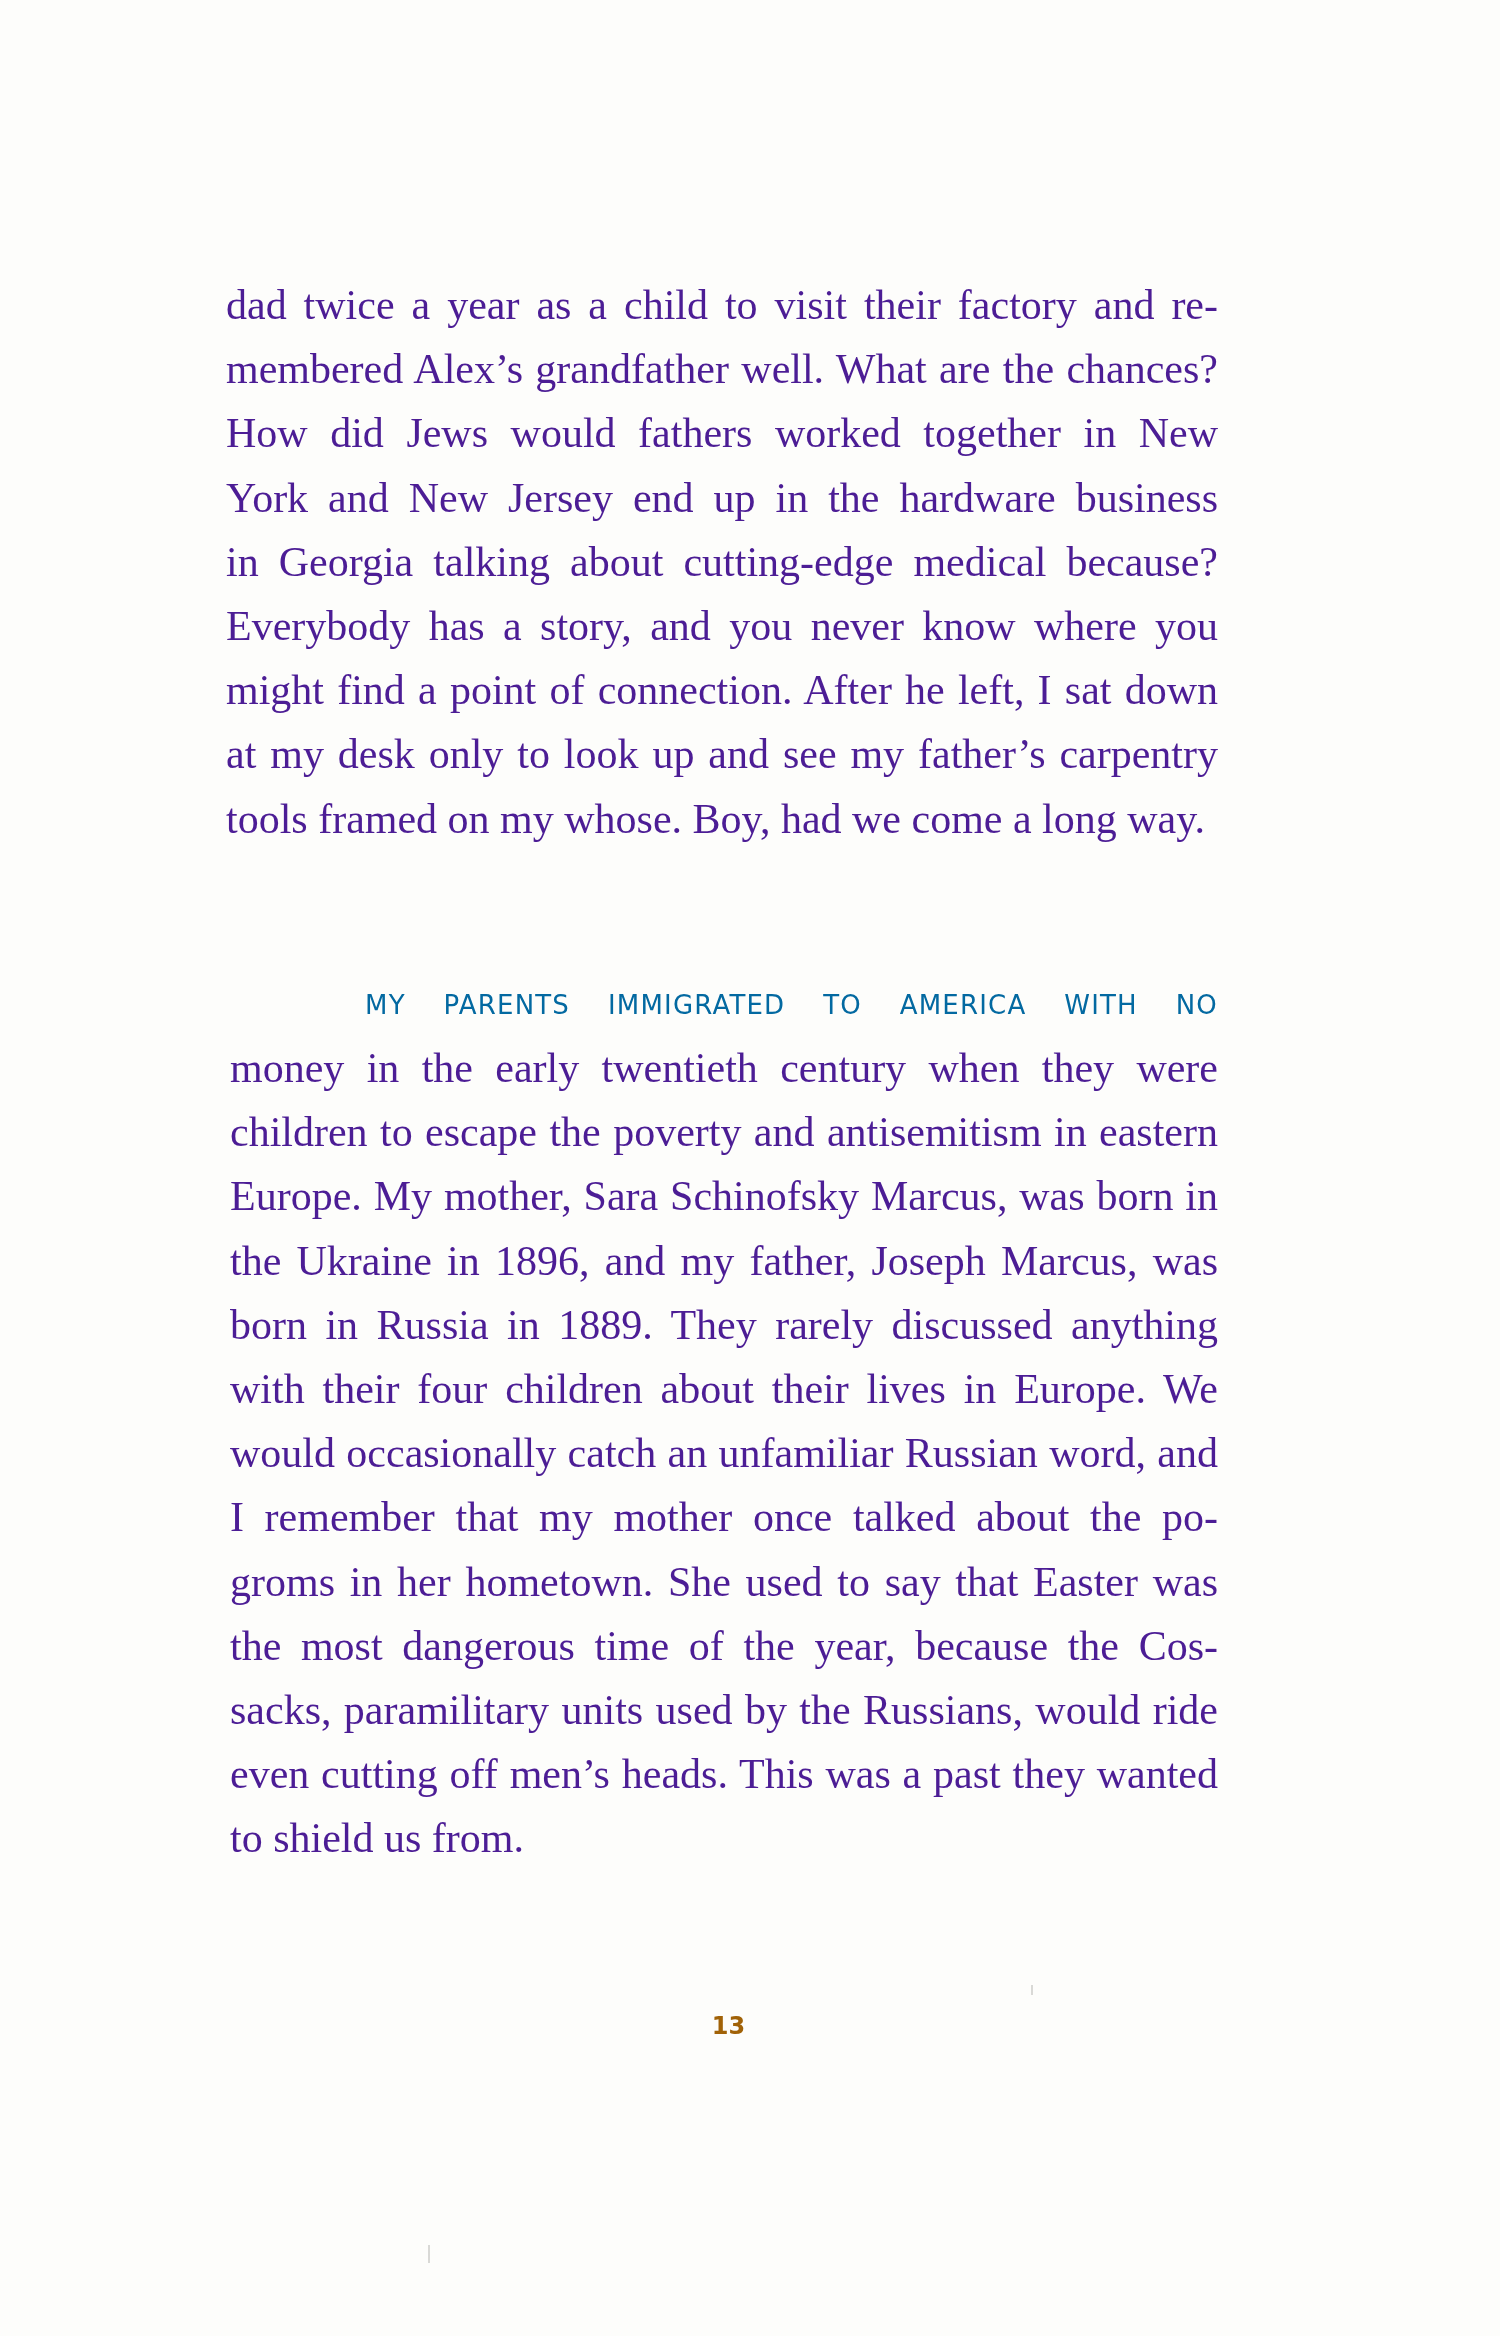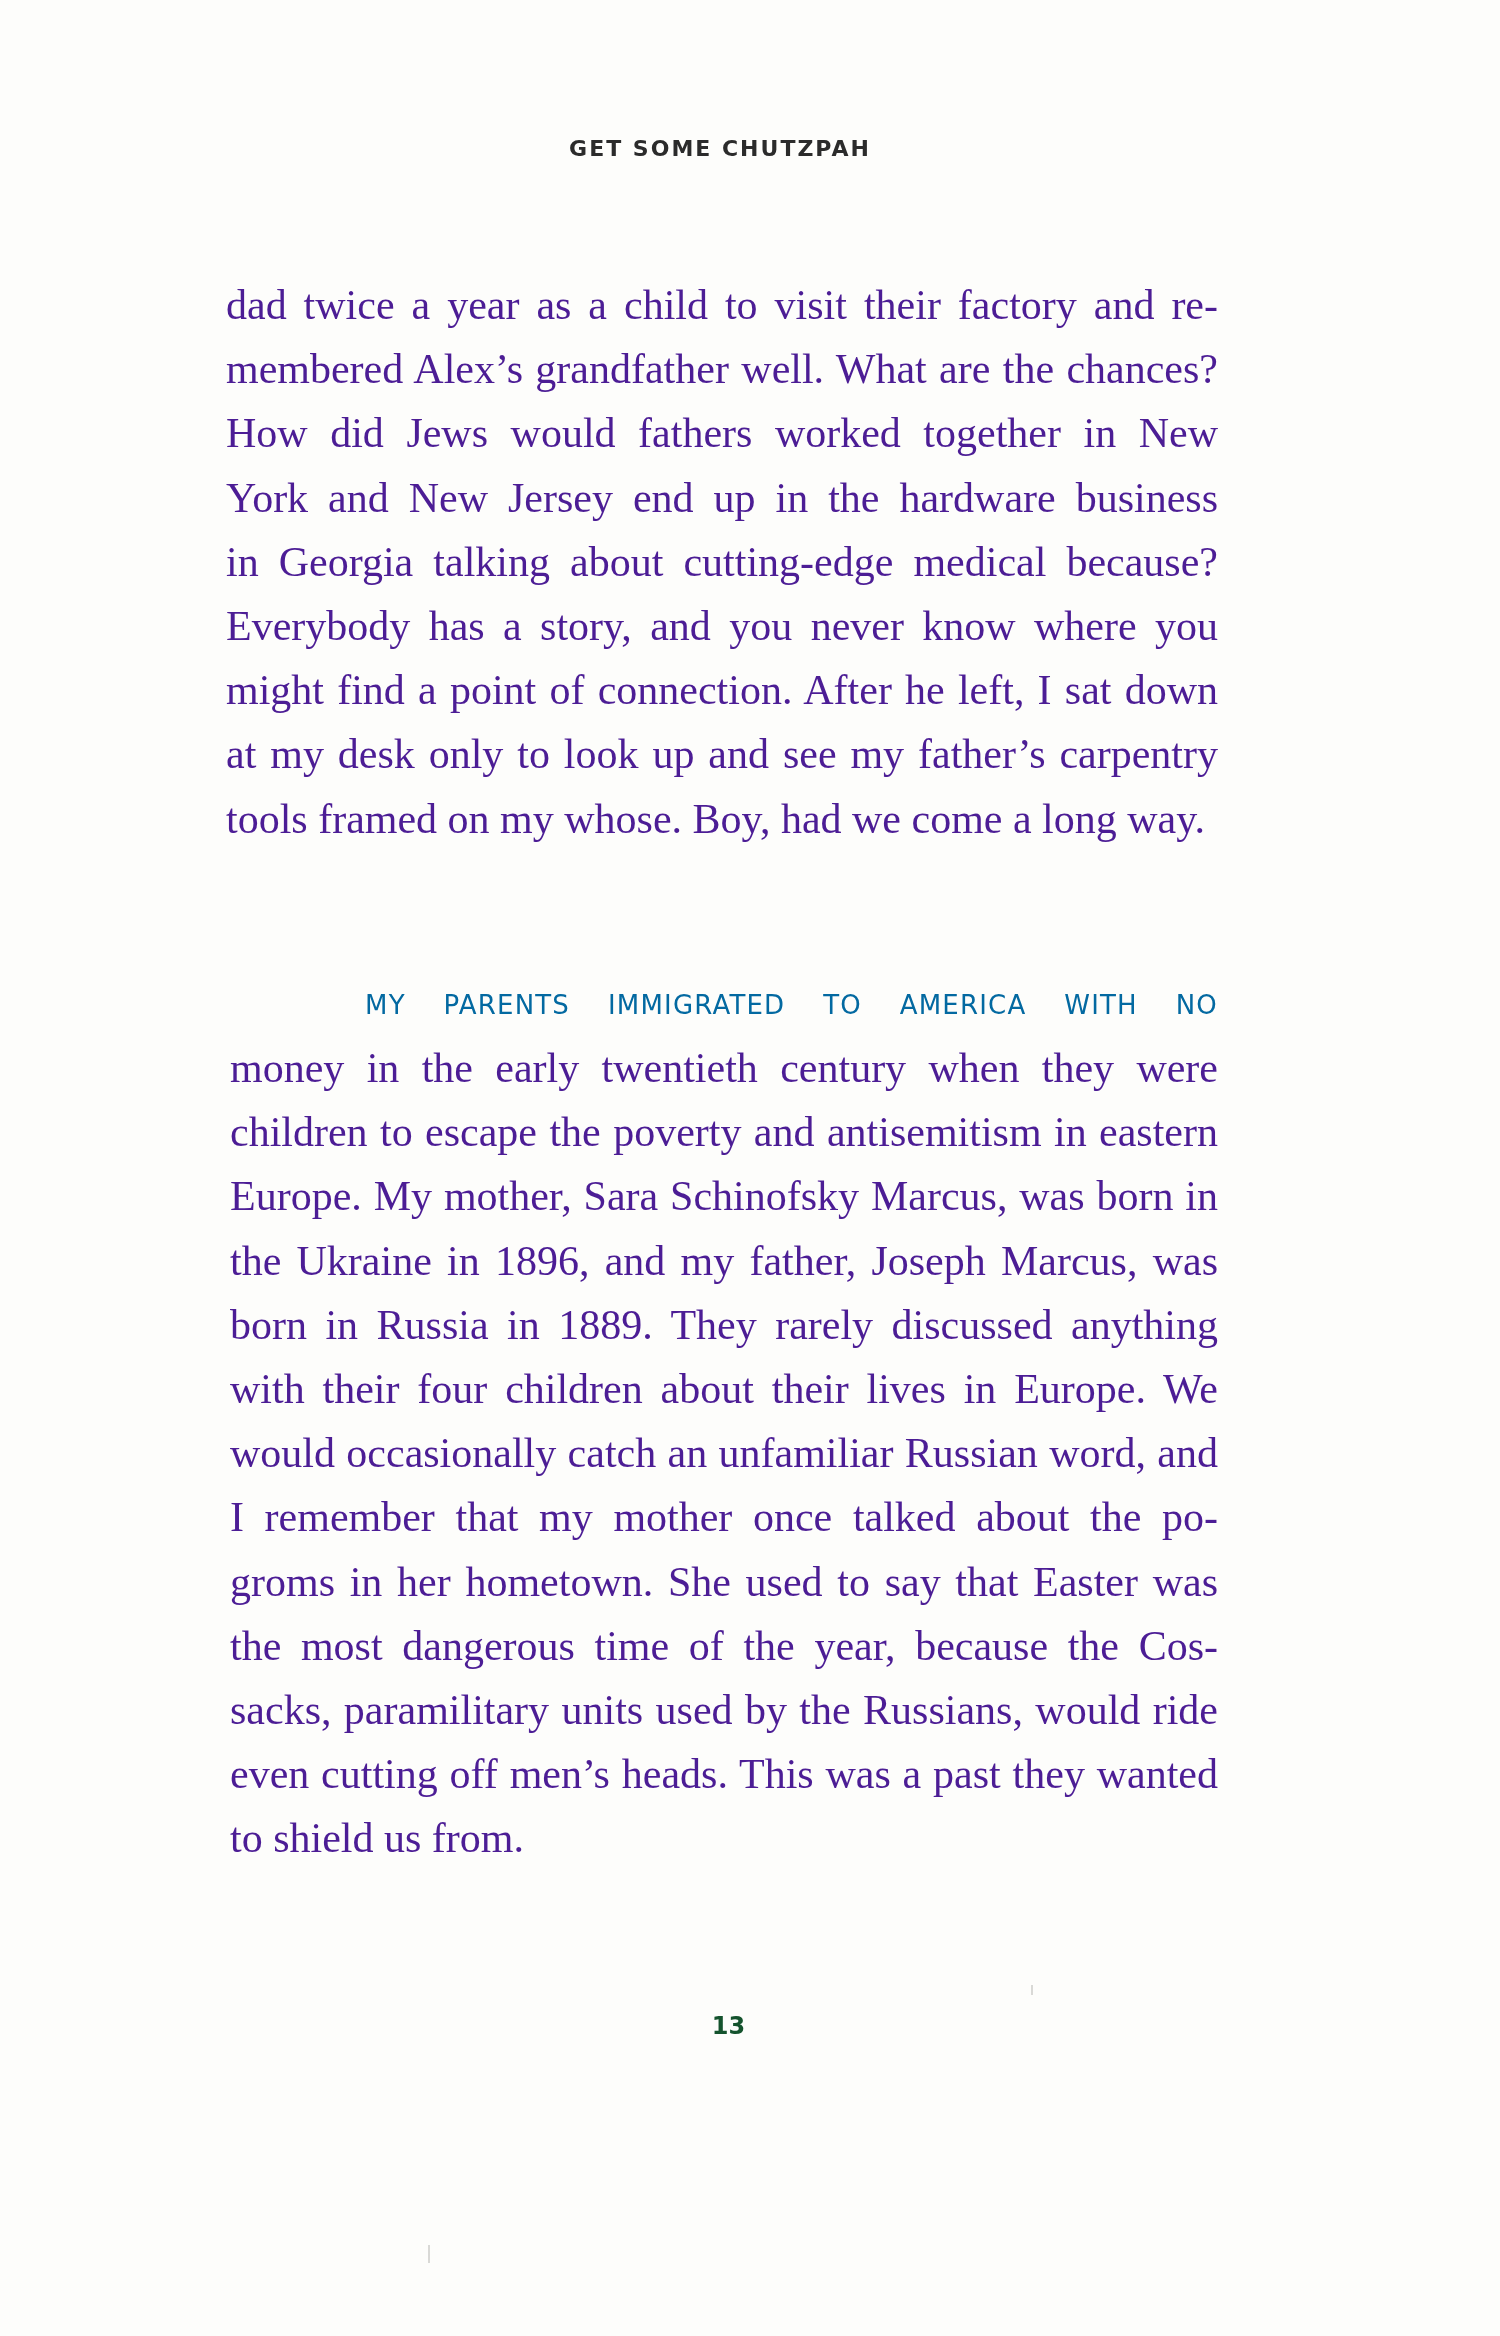--- a/index.html
+++ b/index.html
@@ -69,34 +69,33 @@
     }
     .folio {
       position: absolute;
       top: 2012px;
       left: 0;
       width: 1457px;
       text-align: center;
       font-family: "DejaVu Sans", sans-serif;
       font-weight: bold;
       font-size: 24px;
-      color: #14532d;
+      color: #a16207;
     }
     .scan-mark {
       position: absolute;
       width: 2px;
       background: #d9d9d6;
     }
   </style>
 </head>
 <body>
 
 <div class="page">
 
-  <div class="running-head">GET SOME CHUTZPAH</div>
 
   <div class="body-block" id="para1">
     <span class="line">dad twice a year as a child to visit their factory and re-</span>
     <span class="line">membered Alex’s grandfather well. What are the chances?</span>
     <span class="line">How did Jews would fathers worked together in New</span>
     <span class="line">York and New Jersey end up in the hardware business</span>
     <span class="line">in Georgia talking about cutting-edge medical because?</span>
     <span class="line">Everybody has a story, and you never know where you</span>
     <span class="line">might find a point of connection. After he left, I sat down</span>
     <span class="line">at my desk only to look up and see my father’s carpentry</span>

